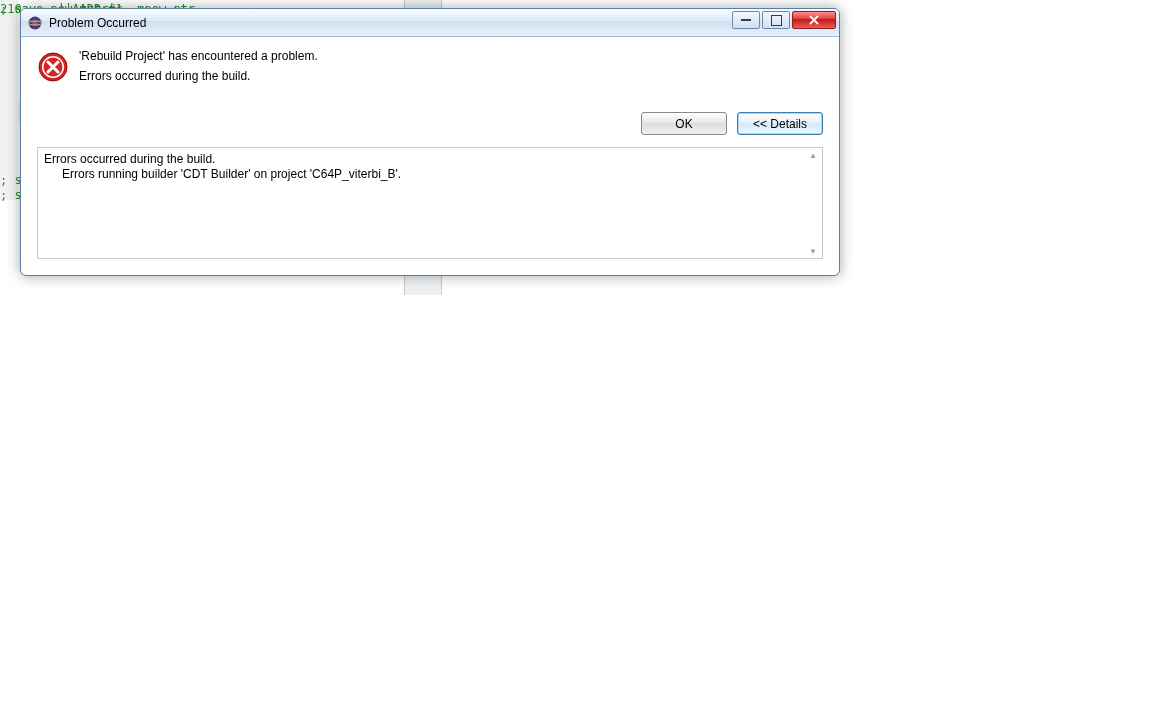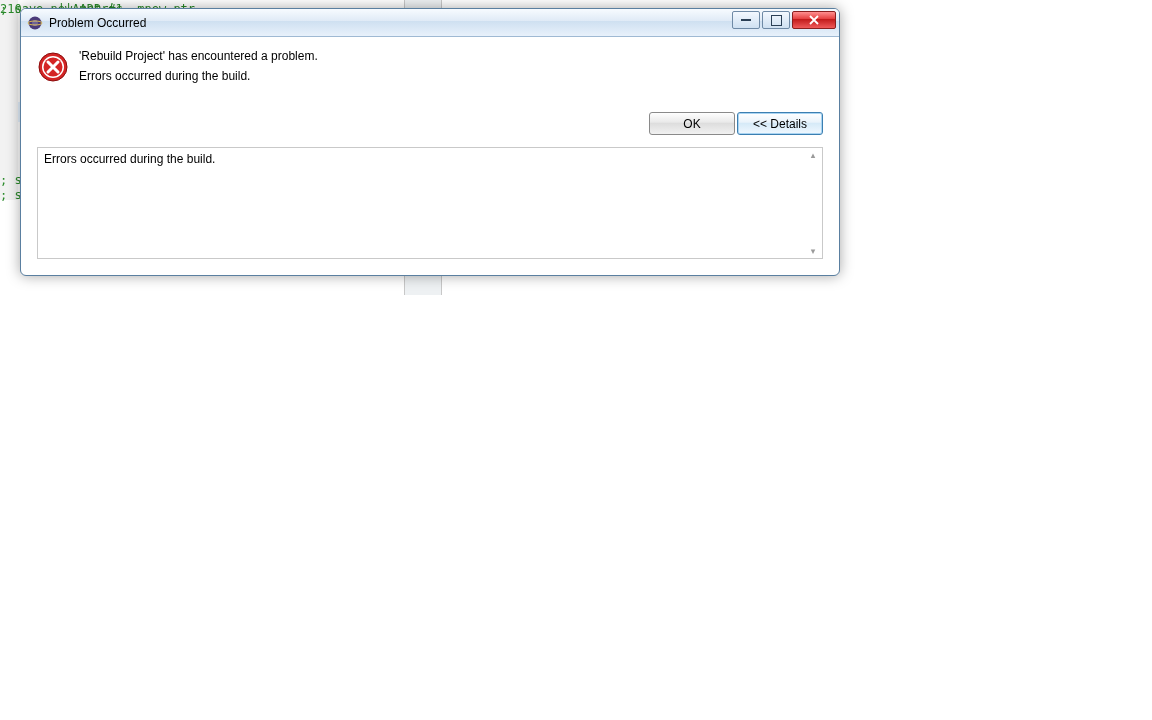--- a/index.html
+++ b/index.html
@@ -11,21 +11,21 @@
   .titlebar .appicon{width:16px;height:16px;margin-right:6px;display:flex;align-items:center;justify-content:center}
   .titlebar .title{color:#000;font-size:12px}
   .winbtns{position:absolute;right:3px;top:2px;display:flex}
   .winbtn{width:28px;height:18px;margin-left:2px;border:1px solid #6f8aa6;border-radius:2px;background:linear-gradient(#f3f8ff,#cfe0f1);display:flex;align-items:center;justify-content:center;color:#2a3f55;font-size:10px;box-sizing:border-box}
   .winbtn.close{background:linear-gradient(#ff8f8f,#e43c3c 45%,#c21b1b 46%,#f05a5a);border-color:#8a1f1f;color:#fff;font-weight:bold;width:44px}
   .content{padding:12px 16px 6px 16px}
   .msgrow{display:flex;align-items:flex-start}
   .erricon{flex:0 0 auto;margin:2px 10px 0 0}
   .msgtext .line1{margin-bottom:6px;color:#000}
   .msgtext .line2{color:#000}
-  .btnrow{display:flex;justify-content:flex-end;padding:20px 16px 12px 16px;gap:2px}
+  .btnrow{display:flex;justify-content:flex-end;padding:20px 16px 12px 16px;gap:10px}
   .btn{min-width:86px;height:23px;border:1px solid #8a8a8a;border-radius:3px;background:linear-gradient(#fefefe,#e9e9e9 45%,#dcdcdc 46%,#f1f1f1);color:#000;font-size:12px;display:flex;align-items:center;justify-content:center;padding:0 10px;box-sizing:border-box}
   .btn.hl{border-color:#3c7fb1;background:linear-gradient(#ffffff,#e9f3fb 45%,#d4e9f7 46%,#f0f8ff);box-shadow:0 0 0 1px #a9d4f2 inset}
   .detailsbox{margin:0 16px 16px 16px;border:1px solid #c9c9c9;background:#fff;height:110px;position:relative;overflow:hidden}
   .detailsbox .inner{position:absolute;left:6px;top:4px;right:20px;font-size:12px;color:#000;line-height:15px}
   .detailsbox .inner .indent1{padding-left:18px}
   .scrollhint{position:absolute;right:2px;top:2px;bottom:2px;width:14px;display:flex;flex-direction:column;justify-content:space-between;color:#9a9a9a;font-size:9px;align-items:center}
   .mini{width:10px;height:2px;background:#2a3f55}
   .sq{width:9px;height:9px;border:1px solid #2a3f55}
 </style>
 </head>
@@ -85,20 +85,21 @@
   </div>
 
   <div class="btnrow">
     <div class="btn">OK</div>
     <div class="btn hl">&lt;&lt; Details</div>
   </div>
 
   <div class="detailsbox">
     <div class="inner">
       <div>Errors occurred during the build.</div>
+      <div class="indent1">Errors running builder 'CDT Builder' on project 'C64P_viterbi_B'.</div>
     </div>
     <div class="scrollhint">
       <span>▴</span>
       <span>▾</span>
     </div>
   </div>
 
 </div>
 
 </body></html>

